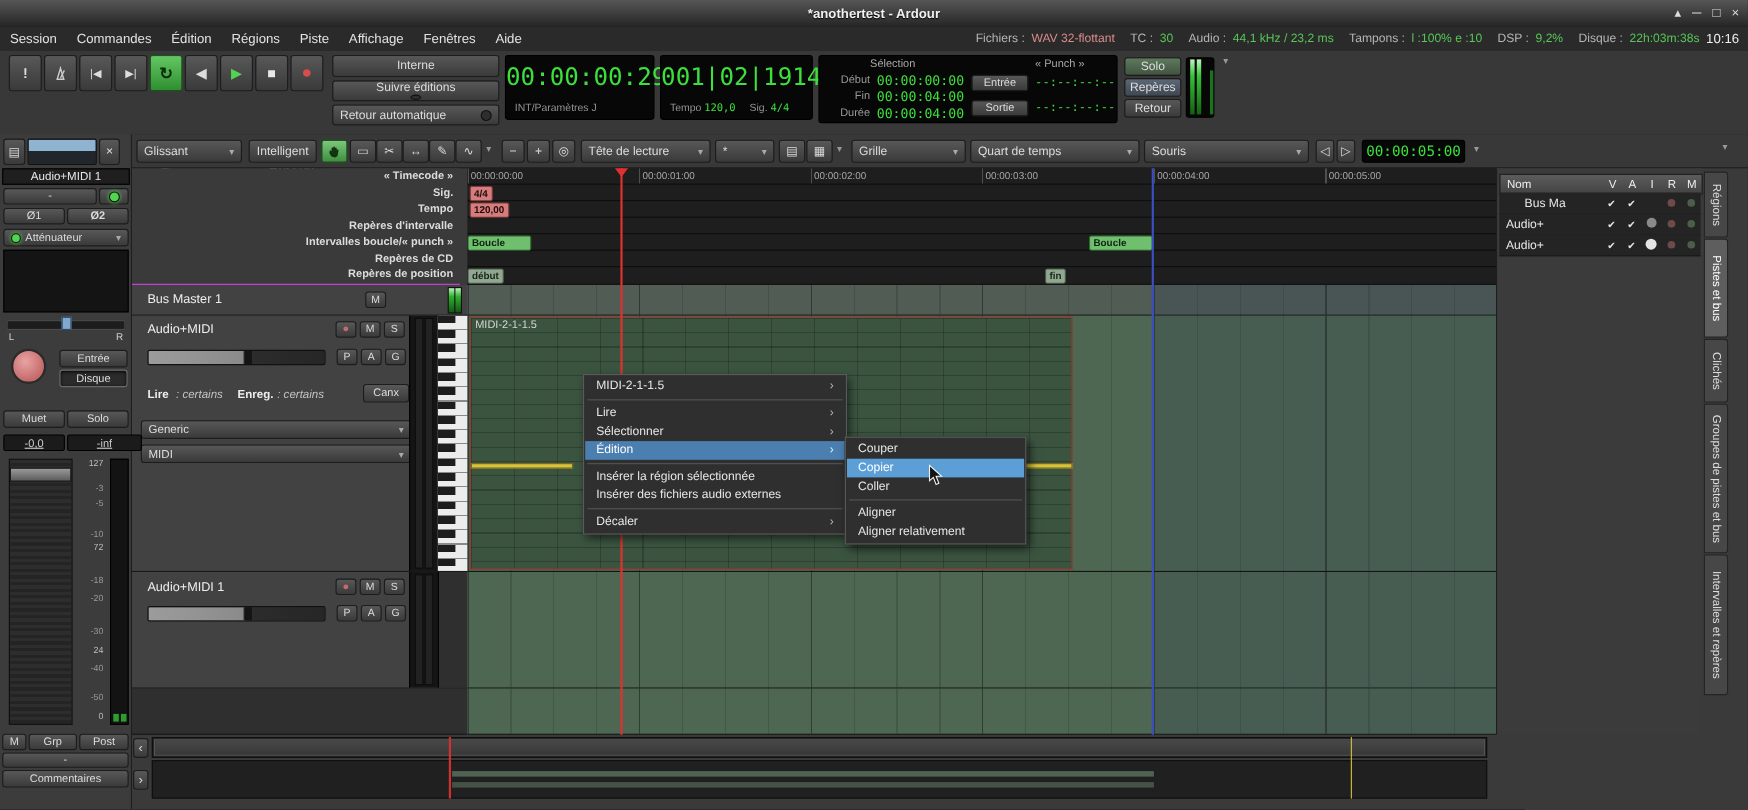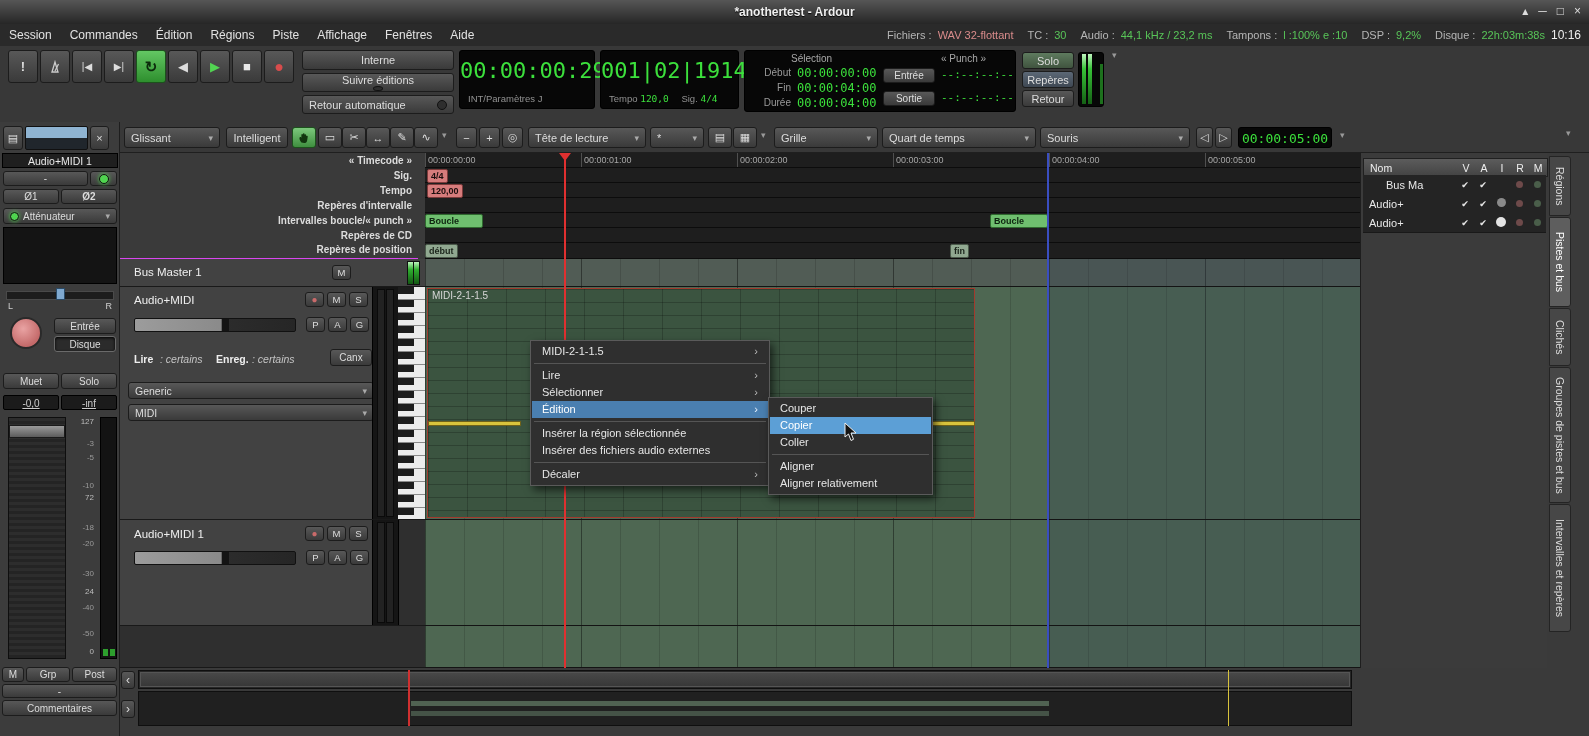--- a/index.html
+++ b/index.html
@@ -364,21 +364,21 @@
 
     <div class="btn" style="left:3px;top:251px;width:56px;height:16px;font-size:10px;">
         <span>Muet</span>
       </div>
     <div class="btn" style="left:61px;top:251px;width:56px;height:16px;font-size:10px;">
         <span>Solo</span>
       </div>
     <div class="disp" style="left:3px;top:273px;width:56px;height:15px;">
         <span>-0,0</span>
       </div>
-    <div class="disp" style="left:61px;top:273px;width:56px;height:15px;">
+    <div class="disp" style="left:61px;top:273px;width:68px;height:15px;">
         <span>-inf</span>
       </div>
 
     <div class="abs" style="left:8px;top:295px;width:58px;height:242px;background:repeating-linear-gradient(180deg,#2d2d2d 0 3px,#242424 3px 6px);border:1px solid #0e0e0e;">
       <div class="abs" style="left:0;top:7px;width:56px;height:13px;background:linear-gradient(#9a9a9a,#5c5c5c);border:1px solid #1a1a1a;"></div>
     </div>
 
     <div class="abs" style="left:66px;top:295px;width:30px;height:242px;">
       <span class="scale-num" style="top:0;color:#bdbdbd;">127</span>
       <span class="scale-num" style="top:22px;">-3</span>

